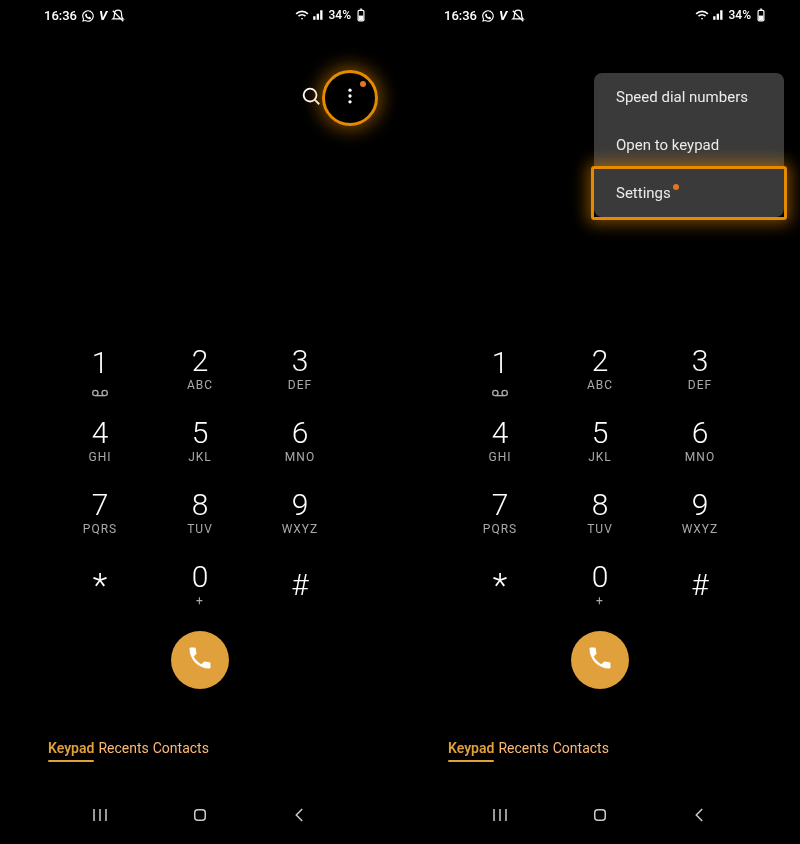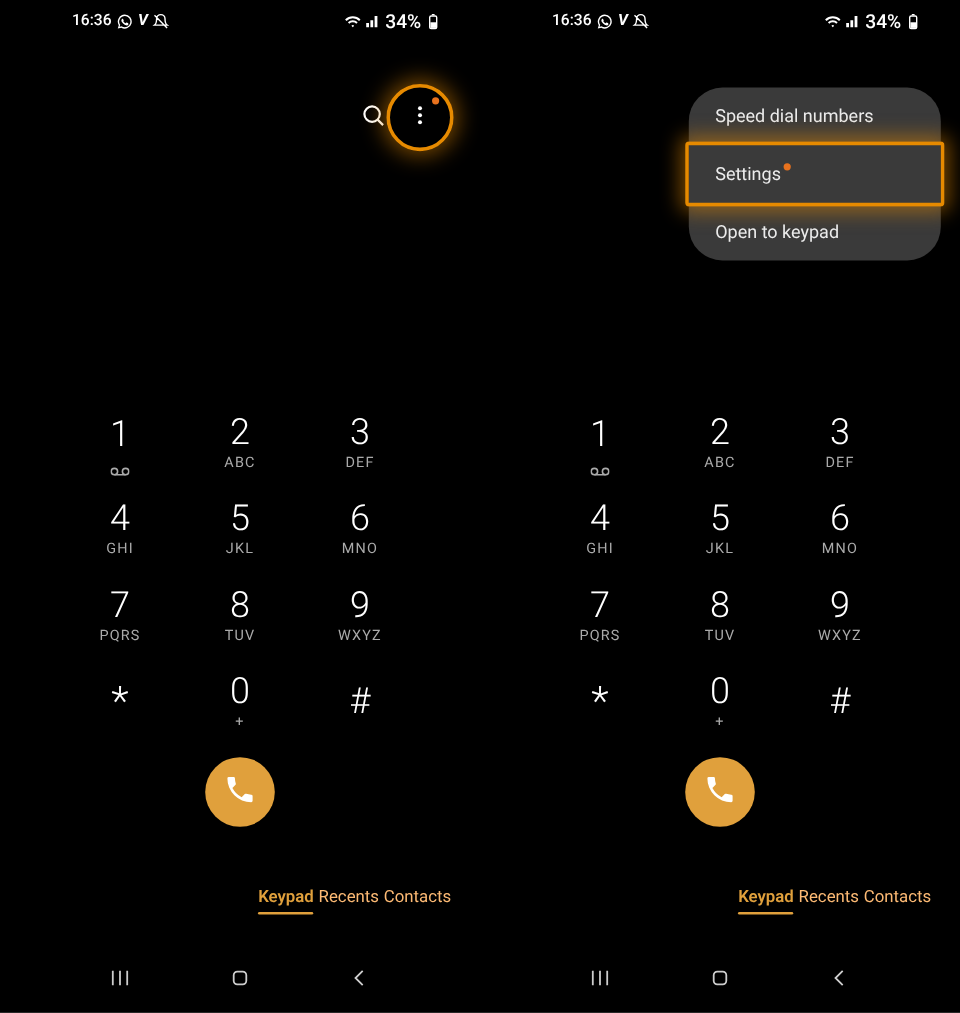--- a/index.html
+++ b/index.html
@@ -14,27 +14,27 @@
       width: 400px;
       height: 844px;
       background: #000;
       position: relative;
       color: #fff;
     }
     .phone + .phone { margin-left: 0px; }
     .status-bar {
       display: flex;
       justify-content: space-between;
-      align-items: center;
-      padding: 8px 20px 4px 60px;
+      align-items: flex-start;
+      padding: 8px 20px 4px 44px;
       font-size: 13px;
       font-weight: 500;
     }
     .status-left { display: flex; align-items: center; gap: 4px; }
-    .status-right { display: flex; align-items: center; gap: 3px; padding-right: 12px; font-size: 16px;}
+    .status-right { display: flex; align-items: center; gap: 3px; padding-right: 12px; font-size: 12px;}
     .icon-sm { display: inline-flex; width: 14px; height: 14px; }
     .top-actions {
       position: absolute;
       top: 78px;
       right: 30px;
       display: flex;
       align-items: center;
       gap: 5px;
     }
     .search-btn { width: 36px; height: 36px; display:flex;align-items:center;justify-content:center; margin-right:-4px;}
@@ -60,23 +60,23 @@
       position: absolute;
       width: 6px; height: 6px;
       border-radius: 50%;
       background: #E8721E;
     }
     .more-dot { top: 3px; right: 4px; }
     .menu {
       position:absolute;
       top: 73px;
       right: 16px;
-      width: 210px;
+      width: 190px;
       background: #3a3a3a;
-      border-radius: 28px;
+      border-radius: 8px;
       overflow: visible;
       box-shadow: 0 2px 10px rgba(0,0,0,0.5);
     }
     .menu-item {
       padding: 15px 22px;
       font-size: 15px;
       color: #ececec;
       position: relative;
     }
     .menu-item.highlighted {
@@ -127,22 +127,22 @@
       display: flex;
       align-items: center;
       justify-content: center;
       margin: 14px auto 0;
     }
     .bottom-tabs {
       position: absolute;
       bottom: 76px;
       left: 0; right: 0;
       display: flex;
-      justify-content: flex-end;
-      padding: 0 22px;
+      justify-content: flex-start;
+      padding: 0 46px;
       font-size: 14px;
     }
     .tab { color: #fdba74; padding: 6px 2px; cursor:pointer;}
     .tab.active {
       color: #E0A03C;
       font-weight: 600;
     }
     .tab.active::after {
       content:"";
       display:block;
@@ -347,24 +347,24 @@
             <rect x="7" y="4" width="10" height="18" rx="2"></rect>
             <rect x="9" y="14" width="6" height="6" fill="#fff"></rect>
             <line x1="10" y1="2" x2="14" y2="2"></line>
           </svg>
         </span>
     </div>
   </div>
 
   <div class="menu">
     <div class="menu-item">Speed dial numbers</div>
+    <div class="menu-item">Open to keypad</div>
     <div class="menu-item highlighted">
       <span>Settings</span><span class="orange-dot settings-dot"></span>
     </div>
-    <div class="menu-item">Open to keypad</div>
   </div>
 
   <div class="keypad-area">
     <div class="key-row">
       <div class="key">
         <div class="key-digit">1</div>
         <span class="voicemail-icon"><svg viewBox="0 0 24 12" fill="none" stroke="#aaa" stroke-width="2">
               <circle cx="5" cy="6" r="4"></circle>
               <circle cx="19" cy="6" r="4"></circle>
               <line x1="5" y1="10" x2="19" y2="10"></line>

